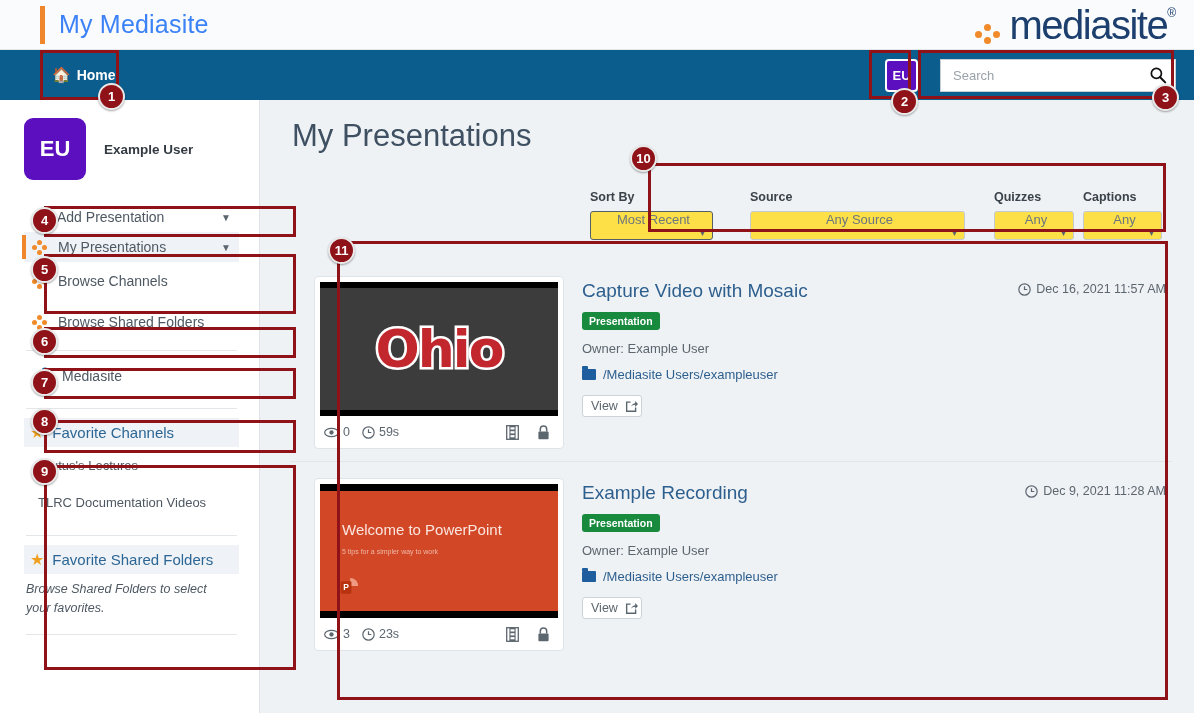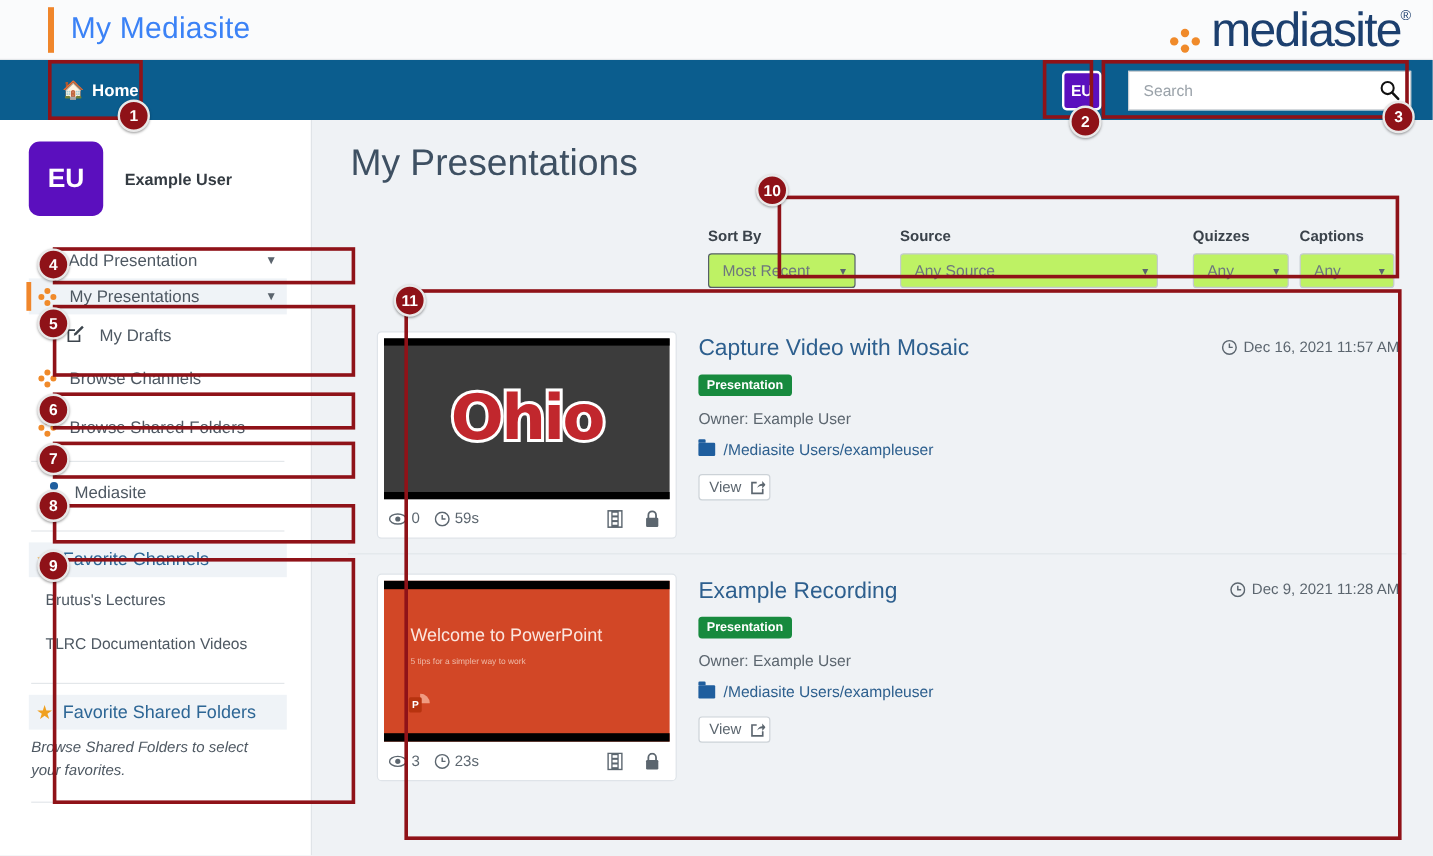--- a/index.html
+++ b/index.html
@@ -114,23 +114,23 @@
   #page-title { font-size:31px; color:#3e5062; font-weight:400; margin:4px 0 30px 2px; }
 
   
   #filterbar {
     display:flex; align-items:flex-end; gap:0; padding:6px 10px 8px 12px;
     margin-left:288px; margin-right:0;
   }
   .filter-group { display:flex; flex-direction:column; }
   .filter-label { font-size:12.5px; font-weight:bold; color:#3a424a; margin-bottom:7px; }
   .select {
-    height:29px; border:1px solid #c4cad0; background:#bef264; border-radius:3px;
+    height:29px; border:1px solid #c4cad0; background:#fde047; border-radius:3px;
     display:flex; align-items:center; padding:0 7px 0 11px;
-    font-size:13px; color:#6d767e;
+    font-size:13px; color:#6d767e;flex-direction:column;
   }
   .select.strong { border-color:#555f68; }
   .select .chev { margin-left:auto; padding-left:10px; color:#5b646d; font-size:10px; }
   #fg-sort { width:123px; }
   #fg-source { width:215px; margin-left:37px;justify-content:flex-end; }
   #fg-quiz { width:80px; margin-left:29px; }
   #fg-capt { width:79px; margin-left:9px; }
 
   
   #results { margin-top:18px; }
@@ -255,29 +255,20 @@
       <span class="dots-icon">
           <i></i>
           <i></i>
           <i></i>
           <i></i>
         </span>
       <span>My Presentations</span>
       <span class="caret">▼</span>
     </div>
 
-    <div class="nav-item sub" style="height:34px;">
-      <span>
-        <svg width="17" height="16" viewBox="0 0 18 18">
-          <path d="M2 5h7v1.6H3.6v8.8h8.8V10H14v6.9H2z" fill="#3c444c"></path>
-          <path d="M15.6 1.6l1.6 1.6-7.1 7.1-2.2.6.6-2.2z" fill="#3c444c"></path>
-        </svg>
-      </span>
-      <span>My Drafts</span>
-    </div>
 
     <div class="nav-item" style="margin-top:4px;">
       <span class="dots-icon">
           <i></i>
           <i></i>
           <i></i>
           <i></i>
         </span>
       <span>Browse Channels</span>
     </div>

